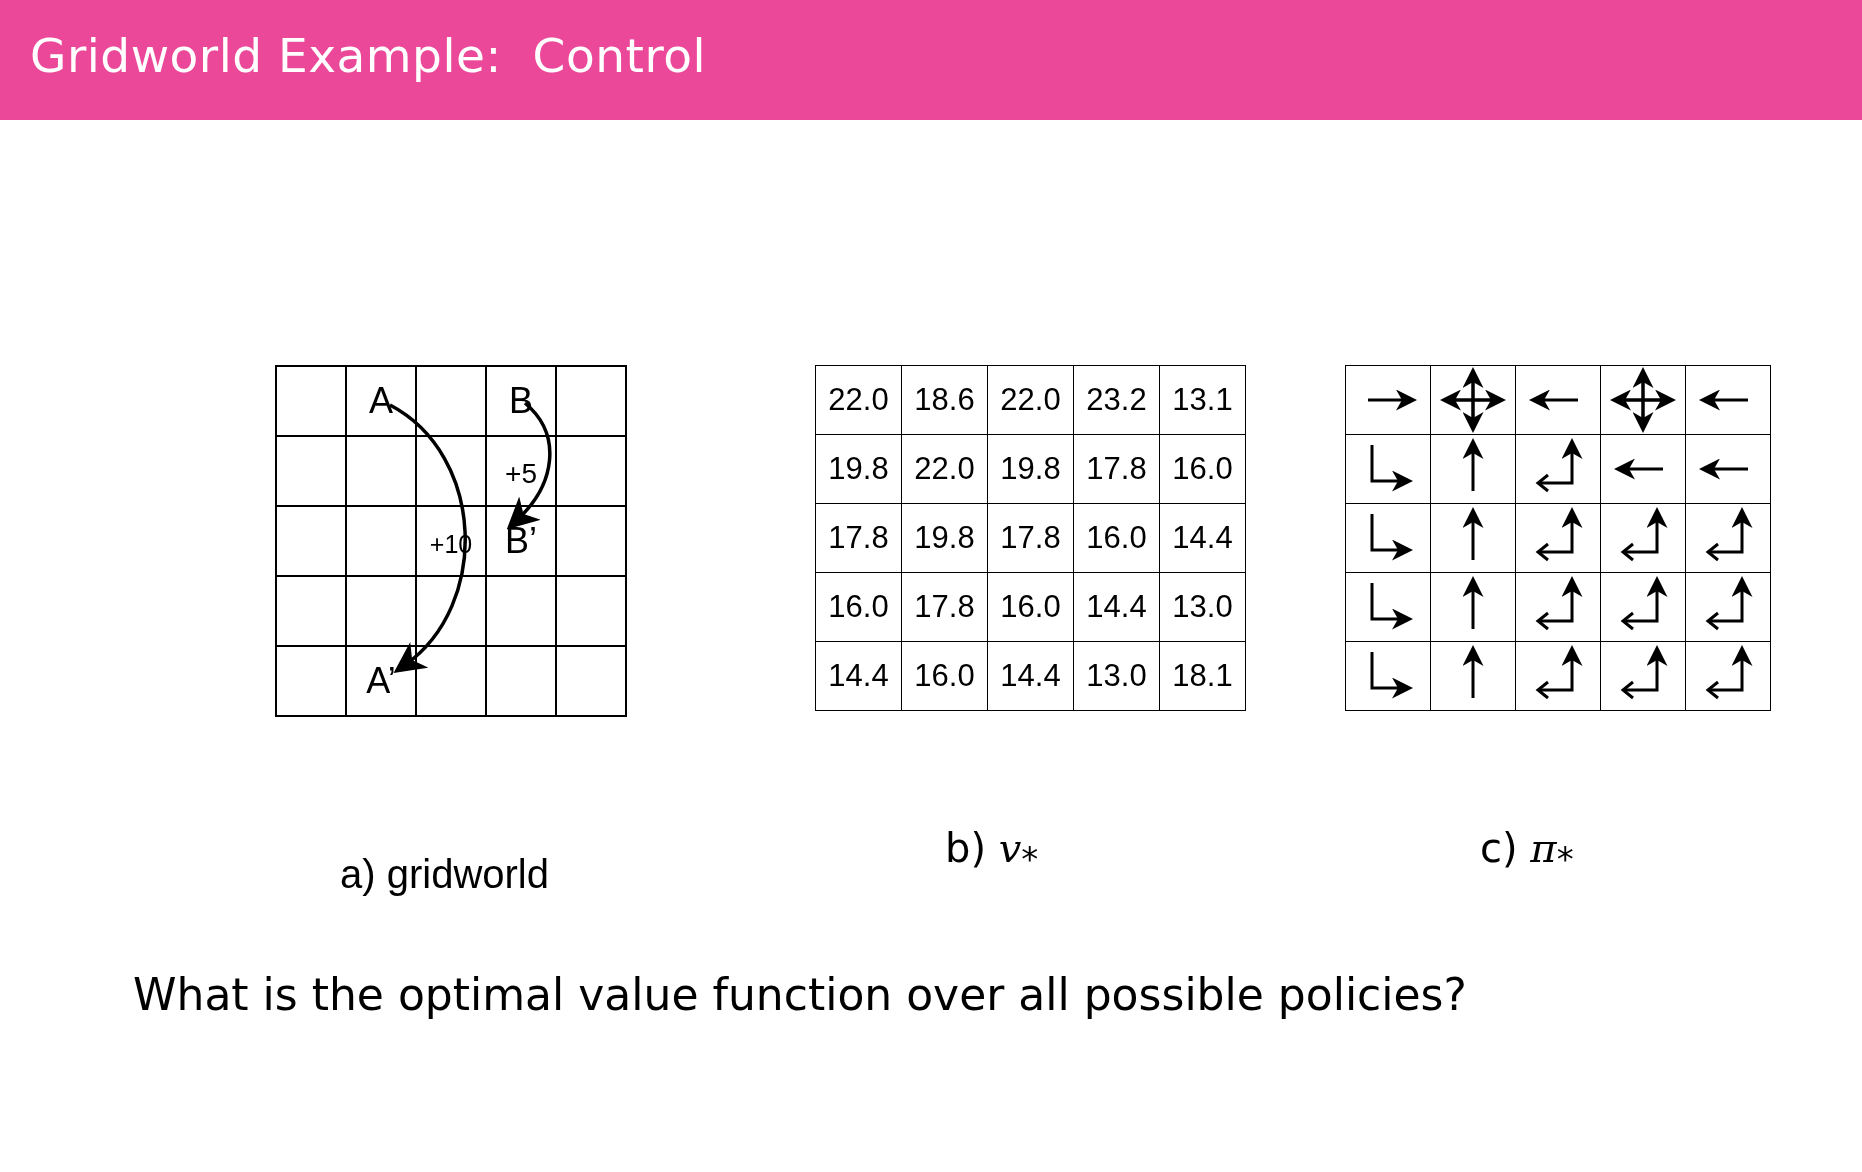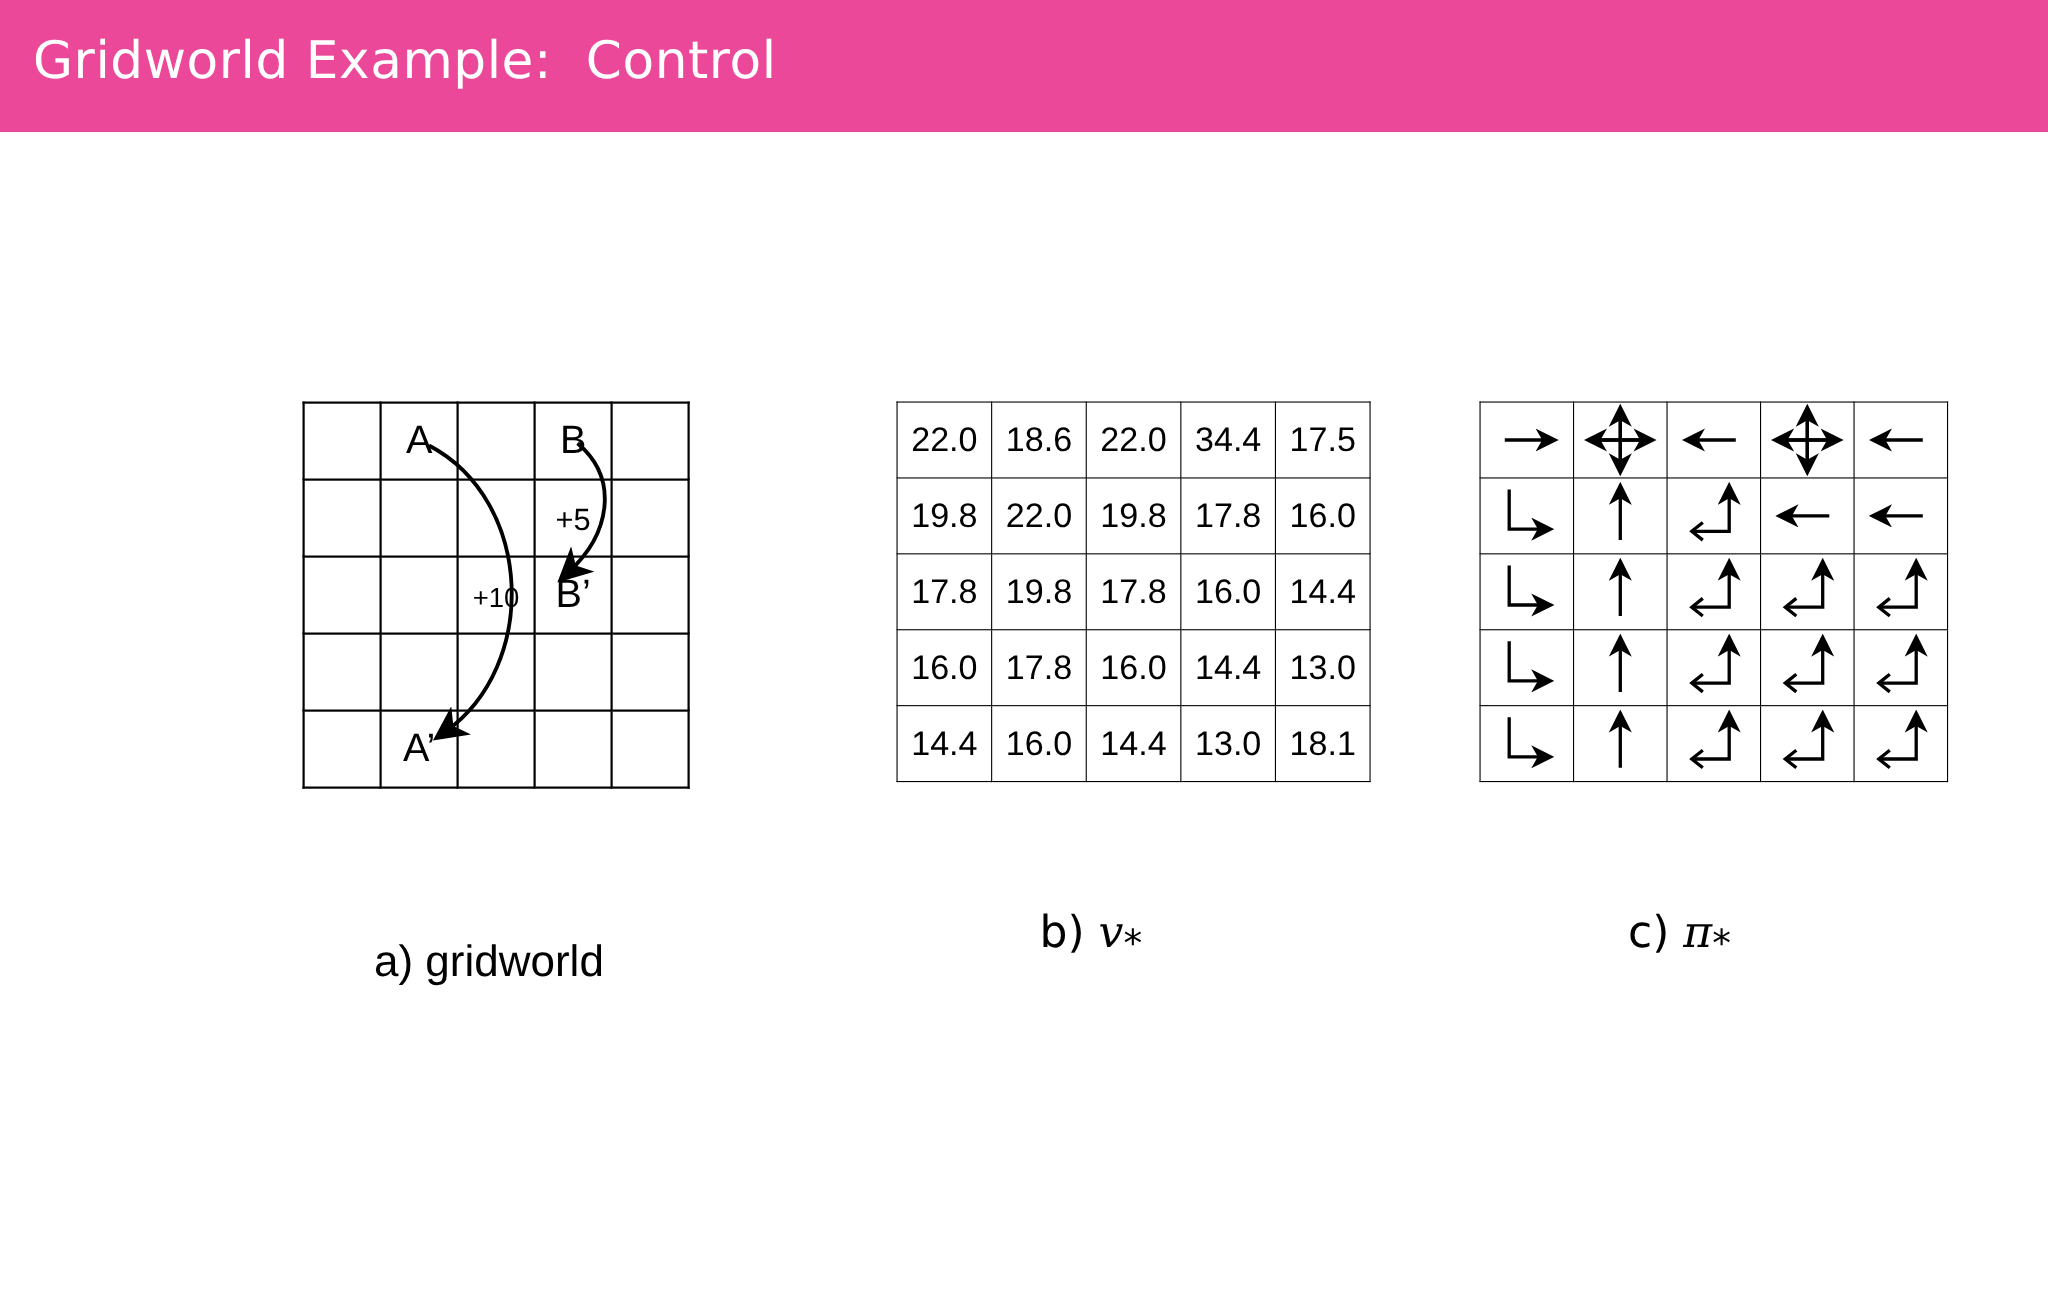--- a/index.html
+++ b/index.html
@@ -217,22 +217,22 @@
   </div>
   <div class="caption caption-a">a) gridworld</div>
 
   <div class="panel-b">
     <table class="gridv">
       <tbody>
           <tr>
         <td>22.0</td>
         <td>18.6</td>
         <td>22.0</td>
-        <td>34.4</td>
-        <td>17.5</td>
+        <td>23.2</td>
+        <td>13.1</td>
       </tr>
       <tr>
         <td>19.8</td>
         <td>22.0</td>
         <td>19.8</td>
         <td>17.8</td>
         <td>16.0</td>
       </tr>
       <tr>
         <td>17.8</td>
@@ -425,13 +425,14 @@
         </td>
       </tr>
     </tbody>
       </table>
   </div>
   <div class="caption caption-c"><span>c)</span> <span class="math-it">π</span><span class="sub-star">*</span></div>
 
 </div>
 
 <div class="question-block">
+  <div class="question-line">What is the optimal value function over all possible policies?</div>
 </div>
 
 </body></html>

